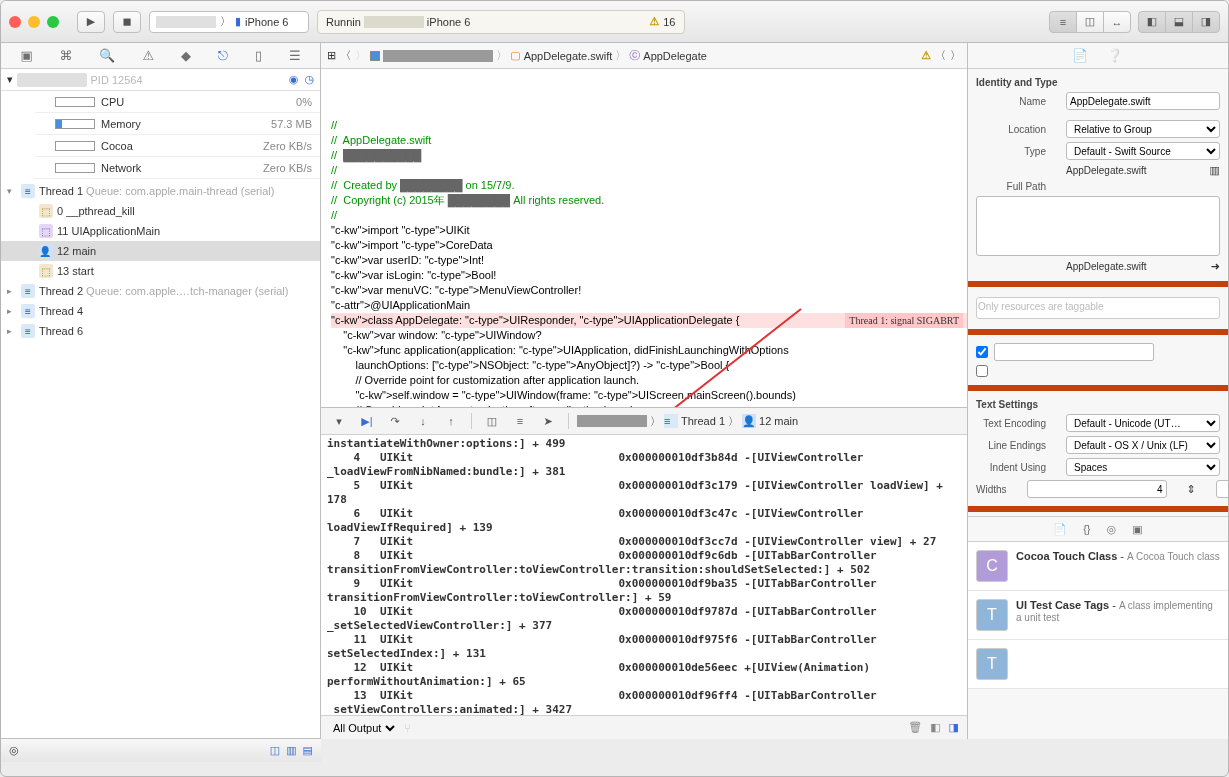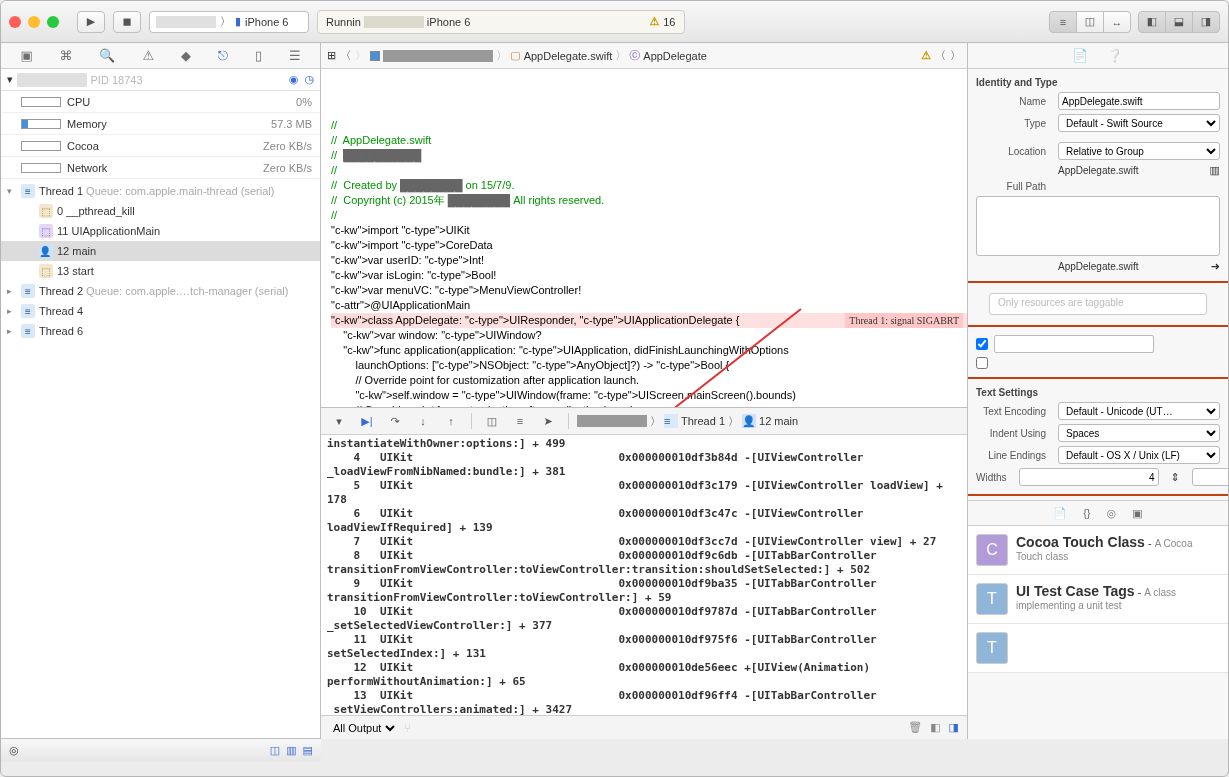--- a/index.html
+++ b/index.html
@@ -21,21 +21,21 @@
 .seg .tbtn:last-child{border-radius:0 4px 4px 0}
 
 .main { display:flex; height:696px; }
 .leftpane { width:320px; background:#fff; border-right:1px solid #bfbfbf; display:flex; flex-direction:column; }
 .nav-tabs { height:26px; border-bottom:1px solid #cfcfcf; display:flex; align-items:center; justify-content:space-around; padding:0 6px; color:#6f6f6f; background:#f7f7f7; }
 .nav-tabs span{cursor:pointer;font-size:13px}
 .pidrow { height:22px; display:flex; align-items:center; padding:0 6px; border-bottom:1px solid #e0e0e0; background:#fff; }
 .pidrow .dis{background:#e0e0e0;width:70px;height:14px;border-radius:2px;margin:0 4px}
 .pidrow .pid{color:#b8b8b8}
 .pidrow .ico{margin-left:auto;display:flex;gap:6px;color:#3a6ad6}
-.met { height:22px; display:flex; align-items:center; padding:4px 8px 4px 20px; border-bottom:1px solid #eee; }
+.met { height:22px; display:flex; align-items:center; padding:4px 8px 4px 20px; border-bottom:1px solid #eee;margin-left:34px; }
 .met .bar{width:40px;height:10px;margin-right:6px;position:relative;border:1px solid #999;background:#fff}
 .met .bar i{position:absolute;left:0;top:0;height:100%;background:#4a90d9}
 .met .val{margin-left:auto;color:#888}
 .tree { flex:1; overflow:auto; padding:2px 0; }
 .trow { height:20px; display:flex; align-items:center; padding:0 6px; gap:4px; }
 .trow.sel{background:#dcdcdc}
 .trow .arr{width:10px;color:#888;font-size:9px}
 .trow .ind{display:inline-block}
 .trow .ico{width:14px;height:14px;display:flex;align-items:center;justify-content:center;font-size:10px;border-radius:2px}
 .ico.thread{background:#d9e9f8;color:#2a5a99}
@@ -64,37 +64,37 @@
 .dbgbar .vsep{width:1px;height:16px;background:#ccc;margin:0 4px}
 .dbgbar .crumb span{display:flex;align-items:center;gap:3px}
 .console { flex:0 0 280px; background:#fff; font-family:Menlo,Monaco,monospace; font-size:11px; line-height:14px; padding:2px 6px; overflow:hidden; white-space:pre-wrap; font-weight:bold; }
 .consolebar { height:24px; border-top:1px solid #cfcfcf; background:#f4f4f4; display:flex; align-items:center; padding:0 8px; gap:6px; }
 .consolebar select{border:none;background:transparent;font-size:11px}
 .consolebar .right{margin-left:auto;display:flex;gap:8px;color:#888}
 
 .rightpane { width:260px; background:#f7f7f7; display:flex; flex-direction:column; overflow:auto; }
 .ins-tabs{height:26px;border-bottom:1px solid #cfcfcf;display:flex;align-items:center;justify-content:center;gap:18px;color:#6f6f6f;font-size:13px}
 .ins-tabs .sel{color:#3a6ad6}
-.sect{border-bottom:2px solid #c2410c;padding:6px 0}
+.sect{border-bottom:6px solid #c2410c;padding:6px 0}
 .secthdr{font-size:10px;font-weight:bold;color:#444;padding:2px 8px}
-.frow{display:flex;align-items:center;padding:2px 8px;gap:12px}
+.frow{display:flex;align-items:center;padding:2px 8px;gap:20px}
 .frow label{width:70px;text-align:right;color:#555;font-size:10px}
 .frow input,.frow select{flex:1;height:18px;border:1px solid #bbb;border-radius:3px;font-size:10px;padding:0 3px;background:#fff}
 .pathbox{border:1px solid #bbb;background:#fff;height:60px;margin:2px 8px;border-radius:3px}
-.tag-input{margin:4px 21px;height:22px;border:1px solid #ccc;border-radius:3px;background:#fff;color:#bbb;padding:3px 8px;font-size:10px}
+.tag-input{margin:4px 8px;height:22px;border:1px solid #ccc;border-radius:3px;background:#fff;color:#bbb;padding:3px 1px;font-size:10px}
 .chk{display:flex;align-items:center;gap:6px;padding:2px 8px}
 .chk input{width:12px;height:12px}
 .membox{border:1px solid #bbb;background:#fff;width:160px;height:18px;border-radius:2px}
 .lib-tabs{height:26px;border-top:1px solid #cfcfcf;border-bottom:1px solid #cfcfcf;display:flex;align-items:center;justify-content:center;gap:16px;color:#6f6f6f;margin-top:4px}
 .libitem{display:flex;gap:8px;padding:8px;border-bottom:1px solid #e5e5e5;background:#fff}
 .libitem .icn{width:32px;height:32px;border:1px solid #ccc;border-radius:3px;display:flex;align-items:center;justify-content:center;font-size:16px;color:#fff}
 .libitem .icn.c{background:#b19cd9}
 .libitem .icn.t{background:#8fb5d9}
 .libitem .desc{flex:1}
-.libitem .desc b{font-size:14px}
+.libitem .desc b{font-size:11px}
 .libitem .desc span{font-size:10px;color:#888}
 
 .bottombar{height:24px;border-top:1px solid #bfbfbf;background:linear-gradient(#f7f7f7,#e6e6e6);display:flex;align-items:center;padding:0 8px;position:absolute;width:320px;bottom:14px;left:0}
 .bottombar .right{margin-left:auto;display:flex;gap:6px;color:#3a6ad6}
 .blue-box{display:inline-block;width:10px;height:10px;border:1px solid #888;background:#4a90d9}
 </style>
 </head>
 <body>
 
 <div class="toolbar">
@@ -142,21 +142,21 @@
       <span>🔍</span>
       <span>⚠</span>
       <span>◆</span>
       <span style="color:#3a6ad6">⎋</span>
       <span>▯</span>
       <span>☰</span>
     </div>
     <div class="pidrow">
       <span class="arr">▾</span>
         <span class="dis"></span>
-      <span class="pid">PID 18743</span>
+      <span class="pid">PID 12564</span>
       <span class="ico">
           <span>◉</span>
           <span>◷</span>
         </span>
     </div>
     <div id="metrics">
         <div class="met">
           <span class="bar">
             <i style="width:0%"></i>
           </span>
@@ -310,27 +310,27 @@
     <div class="ins-tabs">
       <span class="sel">📄</span>
       <span>❔</span>
     </div>
     <div class="sect">
       <div class="secthdr">Identity and Type</div>
       <div class="frow">
           <label>Name</label>
           <input value="AppDelegate.swift" style="">
         </div>
-      <div class="frow">
-          <label>Type</label>
-          <select><option>Default - Swift Source</option></select>
-        </div>
       <div class="frow" style="margin-top:6px">
           <label>Location</label>
           <select><option>Relative to Group</option></select>
+        </div>
+      <div class="frow">
+          <label>Type</label>
+          <select><option>Default - Swift Source</option></select>
         </div>
       <div class="frow">
           <label></label>
           <span style="flex:1;font-size:10px">AppDelegate.swift</span>
           <span>▥</span>
         </div>
       <div class="frow">
           <label>Full Path</label>
         </div>
       <div class="pathbox"></div>
@@ -352,26 +352,26 @@
           <input type="checkbox" style="">
         </div>
     </div>
     <div class="sect">
       <div class="secthdr">Text Settings</div>
       <div class="frow">
           <label>Text Encoding</label>
           <select><option>Default - Unicode (UT…</option></select>
         </div>
       <div class="frow">
+          <label>Line Endings</label>
+          <select><option>Default - OS X / Unix (LF)</option></select>
+        </div>
+      <div class="frow">
           <label>Indent Using</label>
           <select><option>Spaces</option></select>
-        </div>
-      <div class="frow">
-          <label>Line Endings</label>
-          <select><option>Default - OS X / Unix (LF)</option></select>
         </div>
       <div class="frow">
           <label>Widths</label>
         <input style="flex: 0 0 50px; text-align: right;" value="4">
         <span>⇕</span>
         <input style="flex: 0 0 50px; text-align: right;" value="4">
 
       </div>
     </div>
     <div class="lib-tabs">

